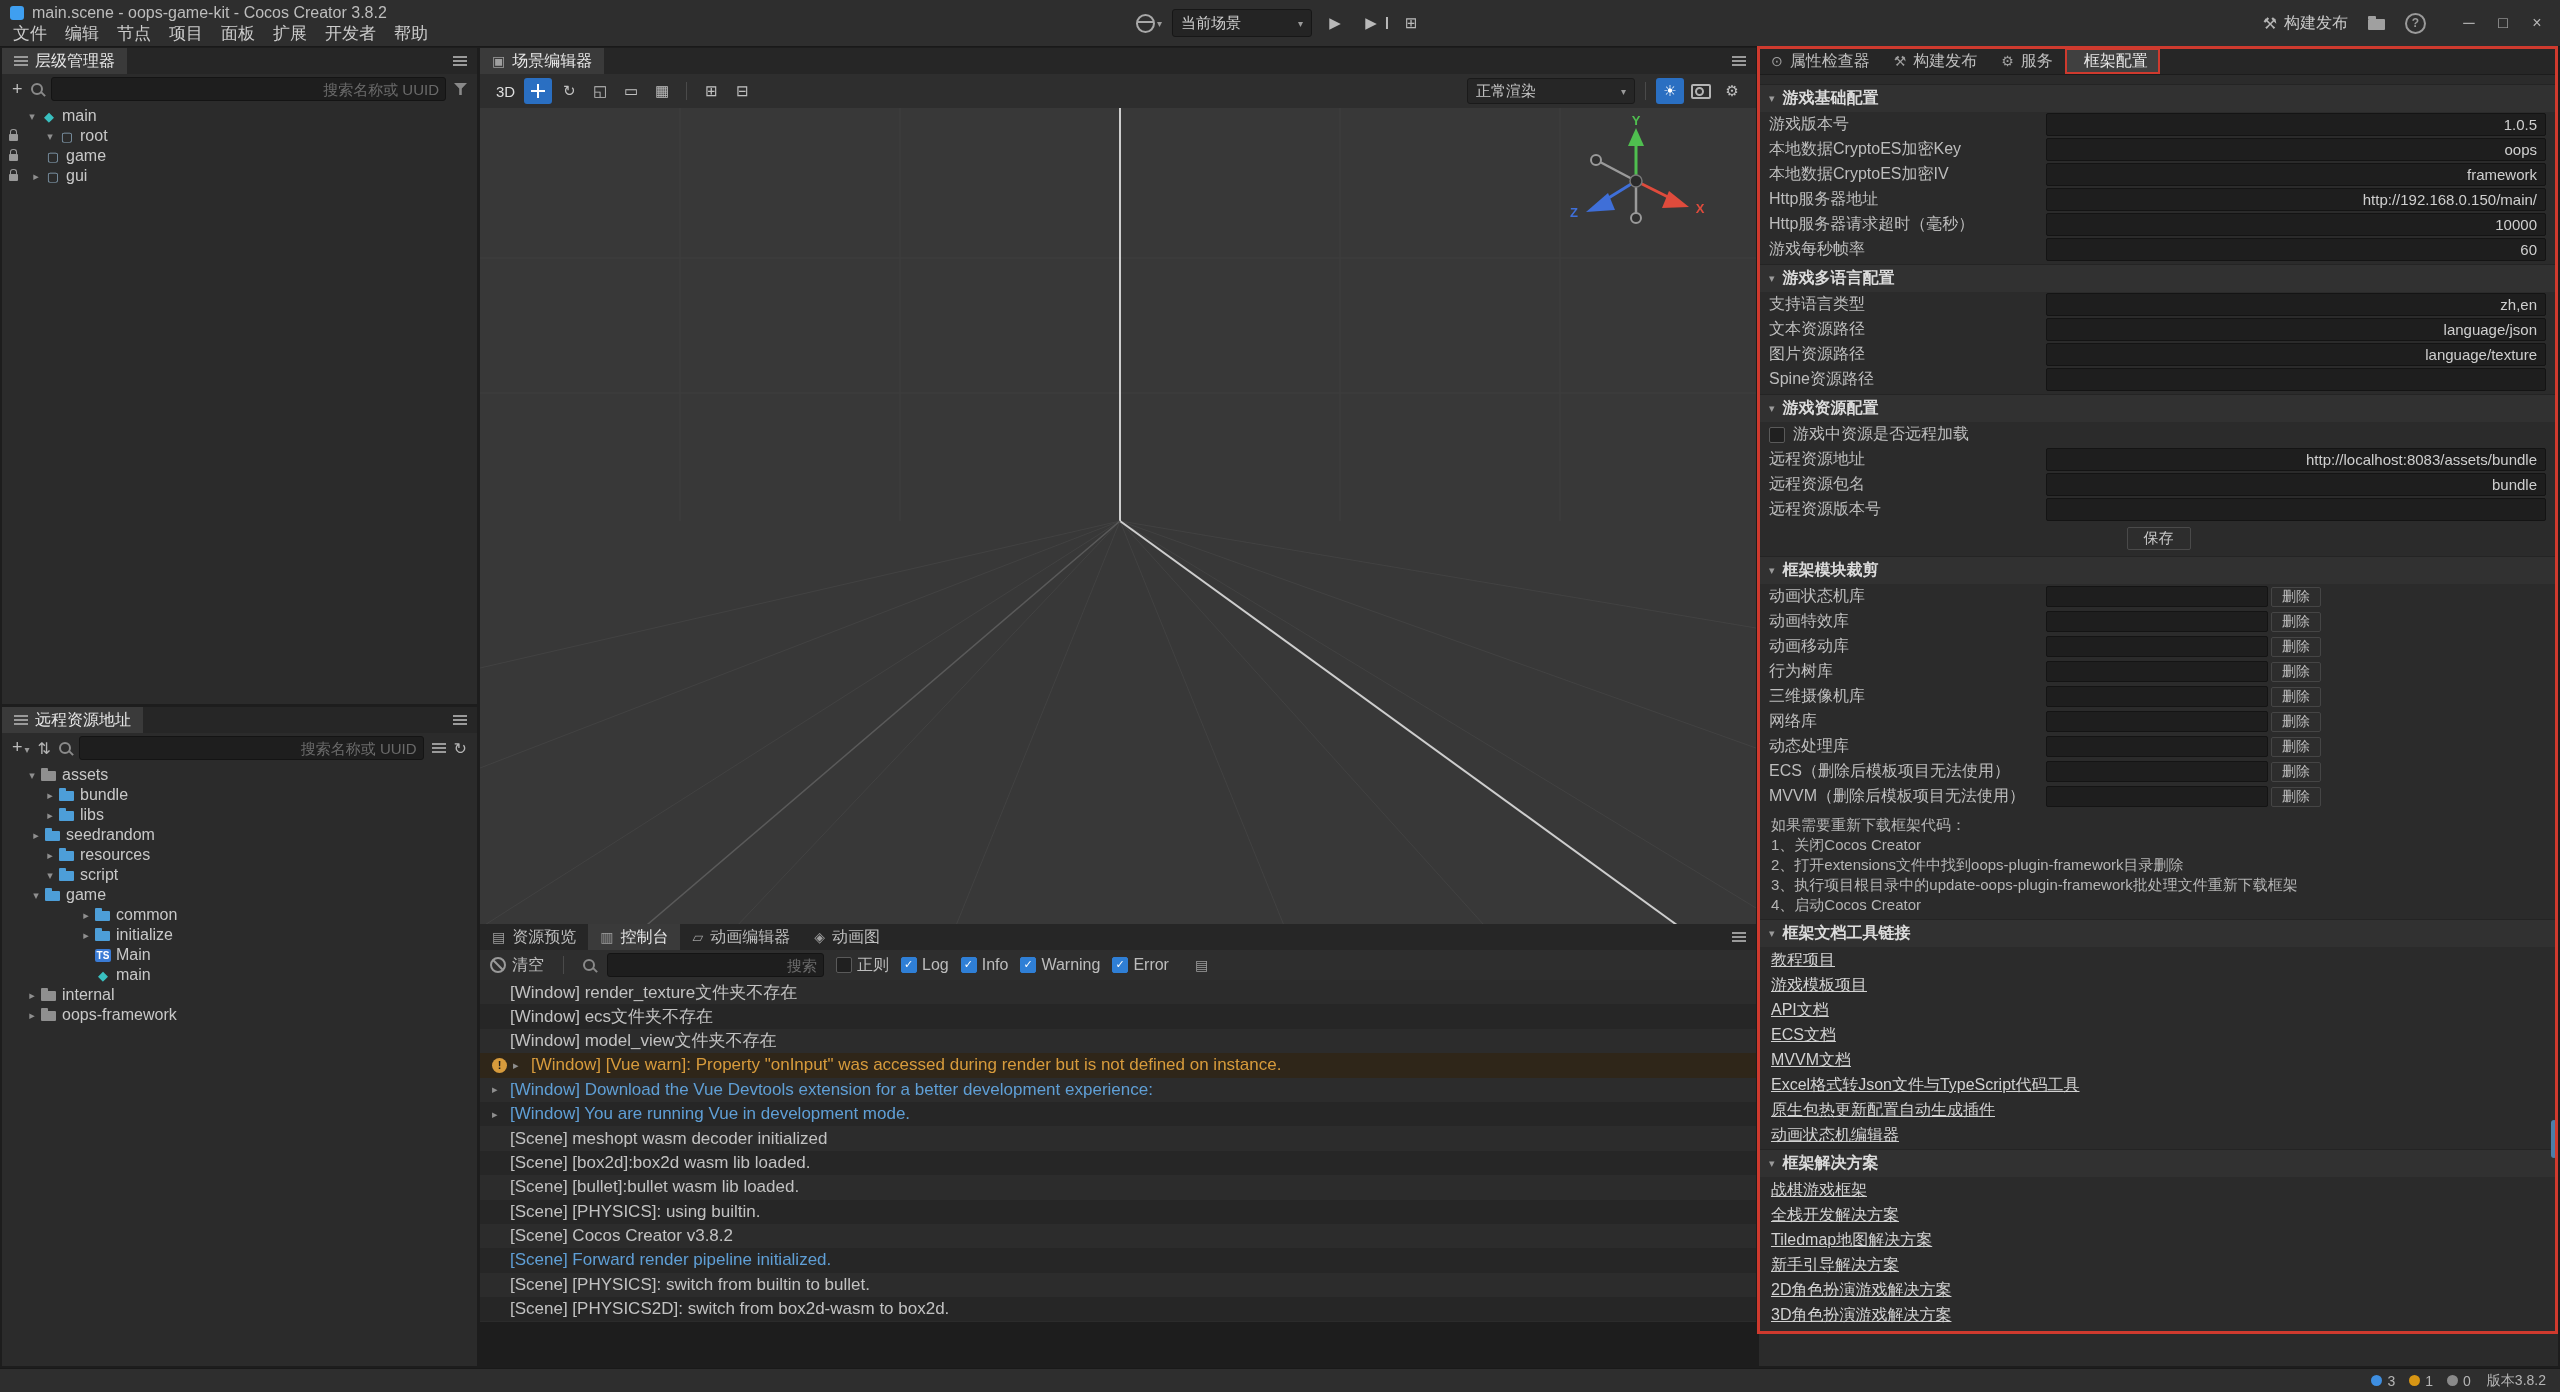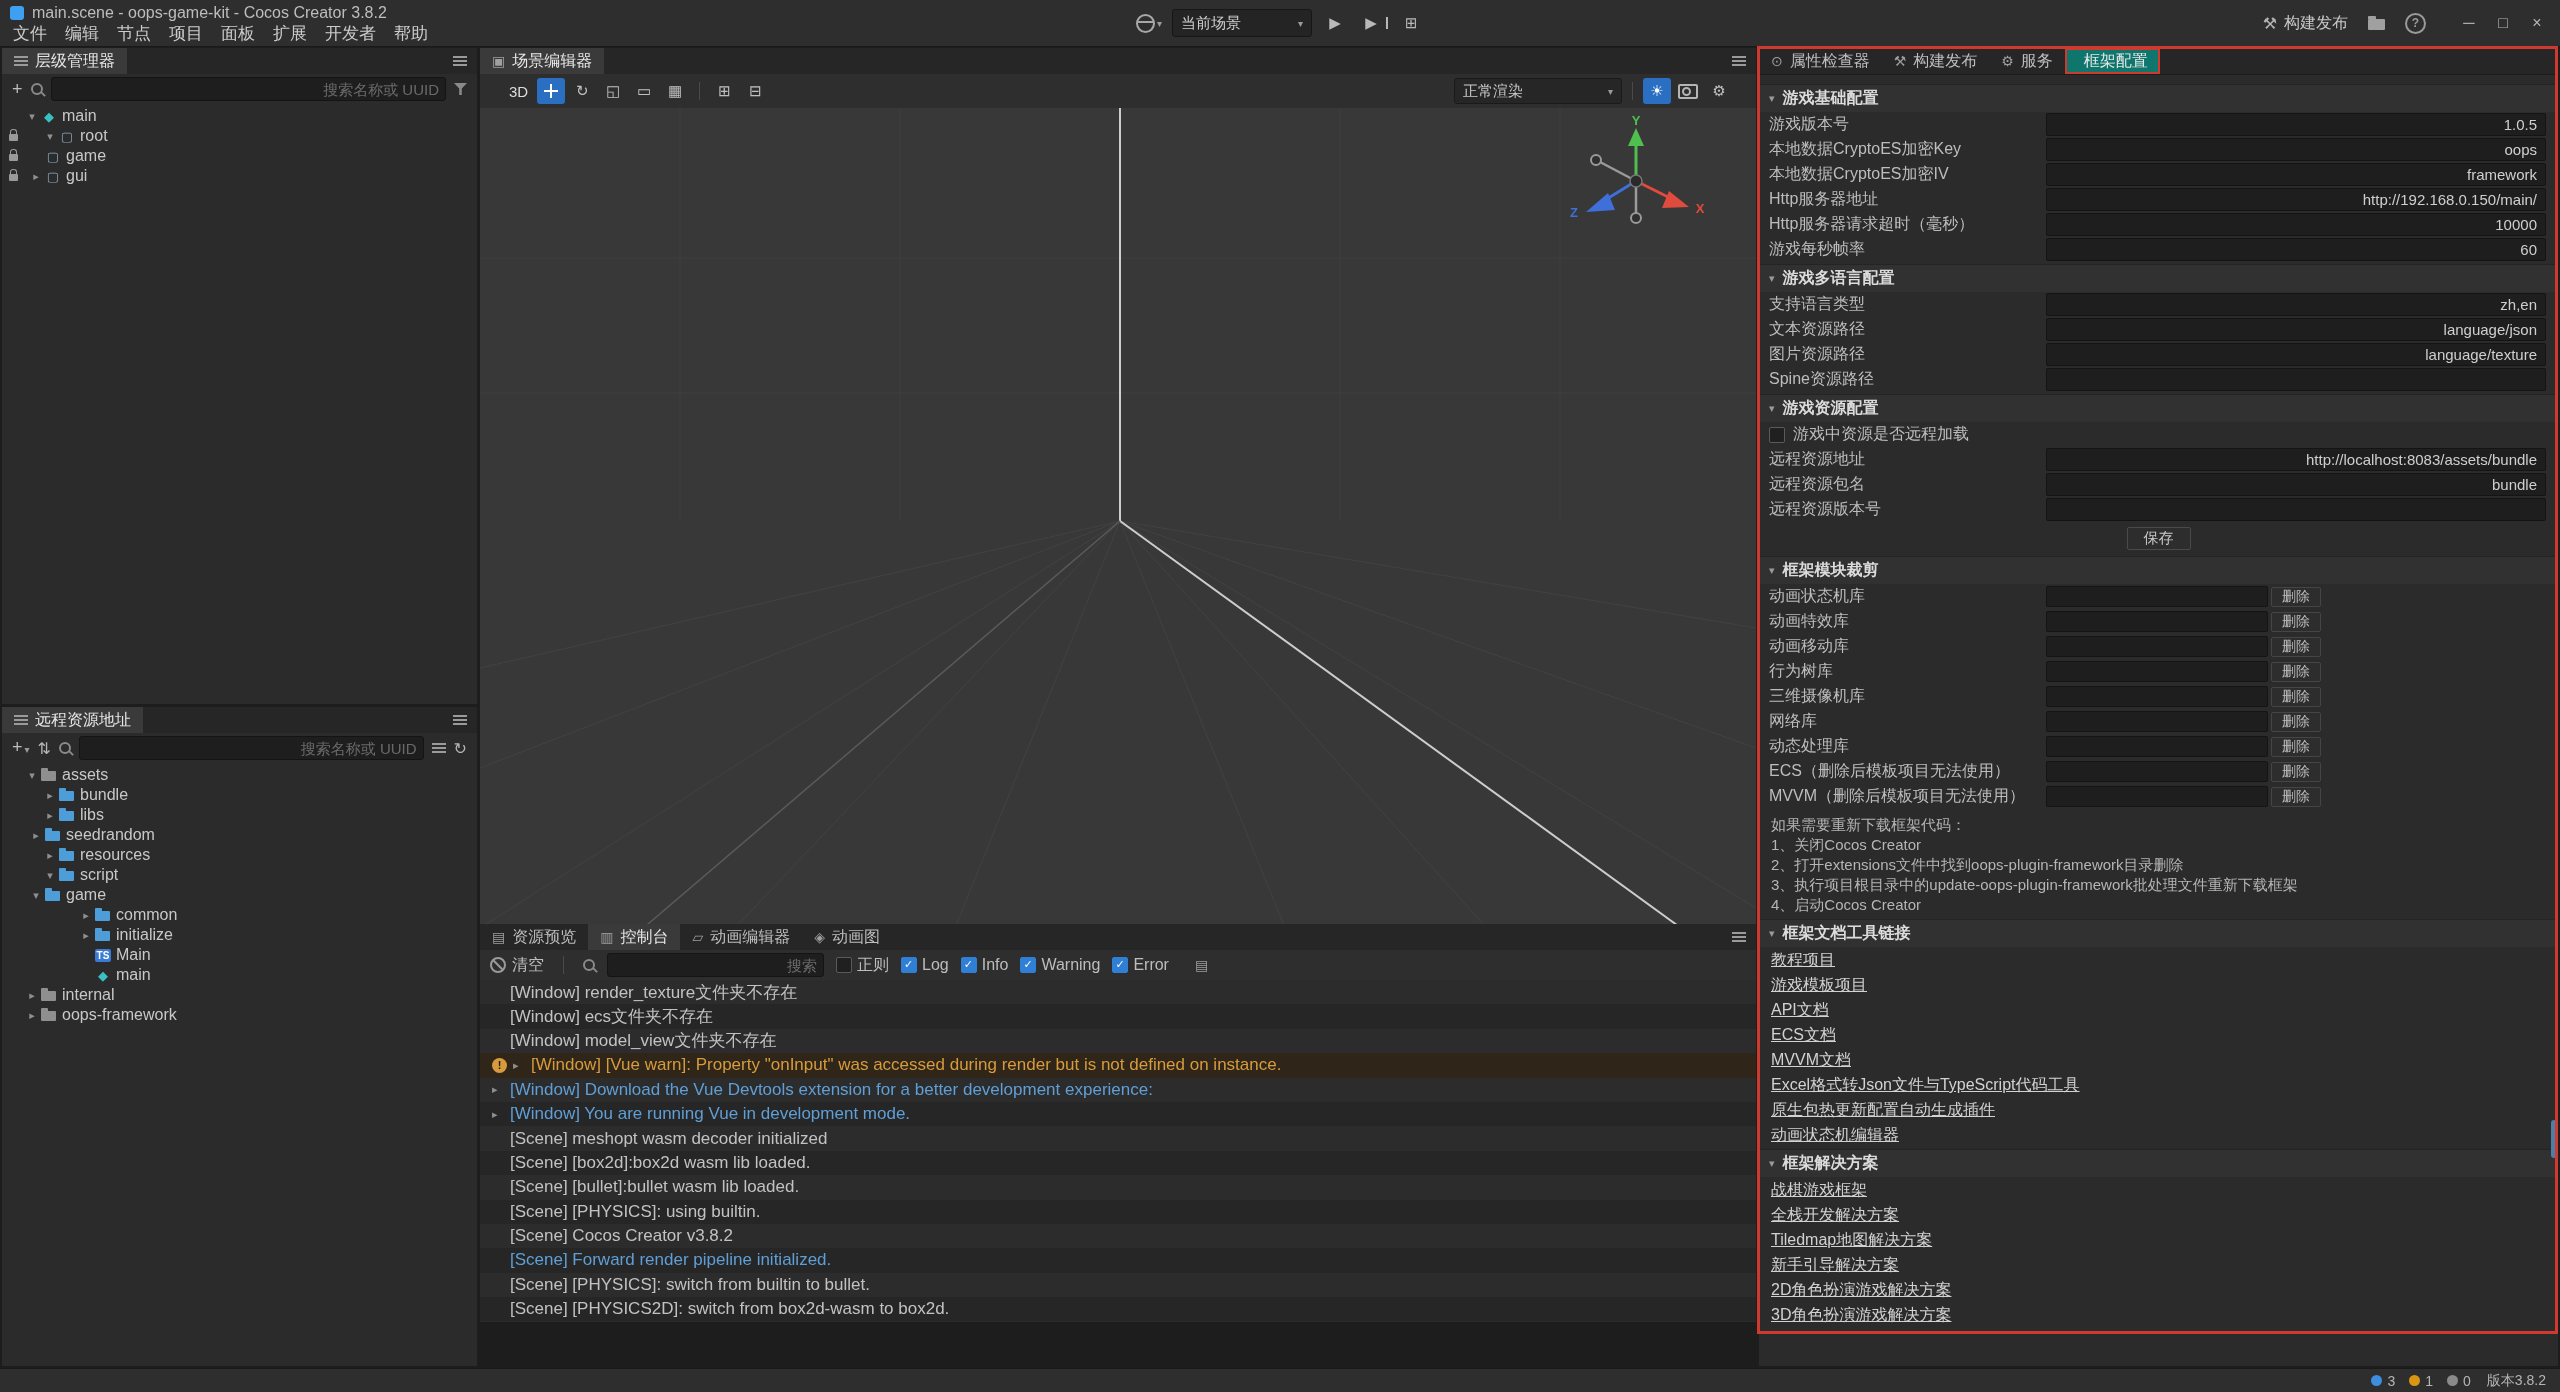--- a/index.html
+++ b/index.html
@@ -30,21 +30,21 @@
   .folder-ic::before{content:"";position:absolute;left:0;top:-3px;width:8px;height:3px;background:#a0a0a0;border-radius:1px 1px 0 0;}
   .help-ic{width:17px;height:17px;border:2px solid #9a9a9a;border-radius:50%;display:flex;align-items:center;justify-content:center;font-size:12px;color:#9a9a9a;font-weight:bold;}
   .winbtns{display:flex;align-items:center;gap:0;margin-left:6px;}
   .winbtn{width:34px;height:46px;display:flex;align-items:center;justify-content:center;font-size:16px;color:#b5b5b5;}
 
   
   .panel{position:absolute;background:#2b2b2b;}
   .ptabbar{position:absolute;left:0;top:0;right:0;height:26px;background:#262626;border-bottom:1px solid #1c1c1c;display:flex;align-items:stretch;}
   .ptab{display:flex;align-items:center;gap:7px;padding:0 12px;font-size:16px;color:#bdbdbd;white-space:nowrap;}
   .ptab.active{background:#3a3a3a;color:#e6e6e6;}
-  .ptab.active-red{background:#0f766e;color:#e6e6e6;box-shadow:inset 0 0 0 2px #cf3a2e;}
+  .ptab.active-red{background:#404040;color:#e6e6e6;box-shadow:inset 0 0 0 2px #cf3a2e;}
   .ptab-ic{color:#9f9f9f;font-size:14px;display:inline-flex;}
   .ptab-ic.doc::before{content:"▤";}
   .ptab-ic.term::before{content:"▥";}
   .ptab-ic.anim::before{content:"▱";}
   .ptab-ic.graph::before{content:"◈";}
   .ptab-ic.target::before{content:"⊙";}
   .ptab-ic.hammer::before{content:"⚒";}
   .ptab-ic.gear::before{content:"⚙";}
   .ptab-ic.win::before{content:"▣";}
   .bars-icon{width:14px;height:2px;background:#9a9a9a;box-shadow:0 -4px 0 #9a9a9a,0 4px 0 #9a9a9a;display:inline-block;}
@@ -73,21 +73,21 @@
   #hierarchy{left:2px;top:48px;width:475px;height:656px;}
   #assets{left:2px;top:707px;width:475px;height:659px;}
   .srow{position:absolute;left:0;right:0;top:26px;height:30px;display:flex;align-items:center;gap:8px;padding:0 10px;background:#2b2b2b;}
   .treebox{position:absolute;left:0;right:0;overflow:hidden;}
   #hierarchy .treebox{top:58px;bottom:0;}
   #assets .treebox{top:58px;bottom:0;}
   .plusbtn{color:#bdbdbd;font-size:18px;line-height:18px;}
 
   
   #scenep{left:480px;top:48px;width:1276px;height:917px;}
-  .stoolbar{position:absolute;top:26px;left:0;right:0;height:34px;background:#2e2e2e;border-bottom:1px solid #202020;display:flex;align-items:center;padding:0 23px;gap:3px;}
+  .stoolbar{position:absolute;top:26px;left:0;right:0;height:34px;background:#2e2e2e;border-bottom:1px solid #202020;display:flex;align-items:center;padding:0 10px;gap:3px;}
   .tool{width:28px;height:26px;display:flex;align-items:center;justify-content:center;color:#c0c0c0;border-radius:3px;font-size:15px;}
   .tool.active{background:#2a6fc2;color:#fff;}
   .mode3d{padding:0 6px;height:26px;display:flex;align-items:center;gap:4px;color:#ddd;font-size:15px;}
   .vsep{width:1px;height:18px;background:#4a4a4a;margin:0 7px;}
   .rsel{margin-left:auto;width:150px;height:24px;background:#262626;border:1px solid #1a1a1a;border-radius:3px;display:flex;align-items:center;justify-content:space-between;padding:0 8px;color:#c8c8c8;font-size:15px;}
   .plus-cross{width:14px;height:14px;position:relative;}
   .plus-cross::before{content:"";position:absolute;left:6px;top:0;width:2px;height:14px;background:currentColor;}
   .plus-cross::after{content:"";position:absolute;left:0;top:6px;width:14px;height:2px;background:currentColor;}
   .cam-ic{width:16px;height:11px;border:2px solid #b5b5b5;border-radius:2px;position:relative;}
   .cam-ic::before{content:"";position:absolute;left:2px;top:1px;width:5px;height:5px;border:2px solid #b5b5b5;border-radius:50%;}

